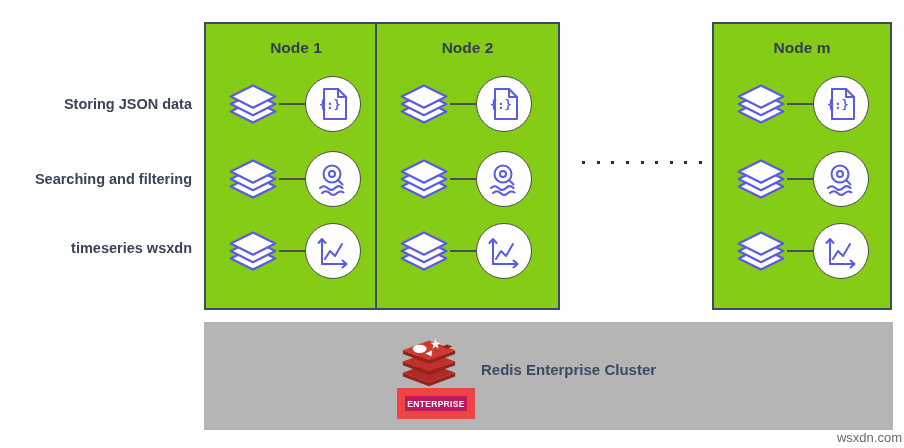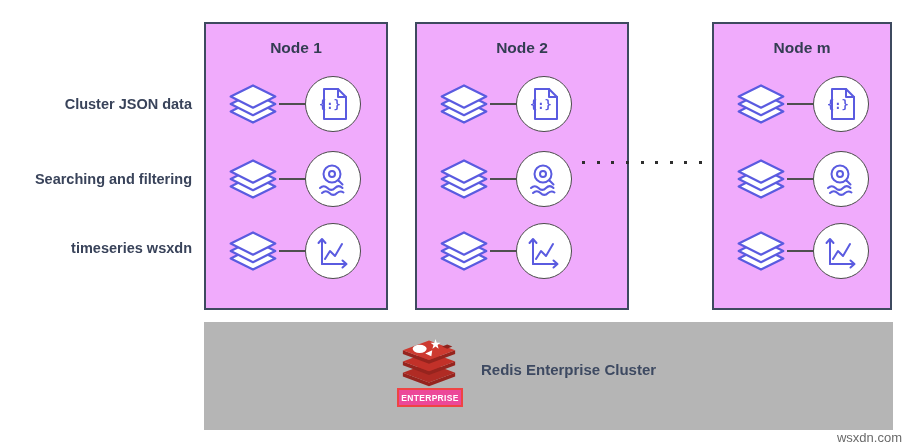--- a/index.html
+++ b/index.html
@@ -10,25 +10,25 @@
   
   .row-label{
     position:absolute;left:0;width:192px;text-align:right;
     color:#39435a;font-size:14.5px;font-weight:600;line-height:19px;
   }
   #label-json{top:95px;}
   #label-search{top:170px;}
   #label-timeseries{top:239px;}
   
   .node-box{
-    position:absolute;top:22px;height:288px;background:#f0abfc;
+    position:absolute;top:22px;height:288px;background:#84cc16;
     border:2px solid #3e4a5f;box-sizing:border-box;
   }
   #node-1{left:204px;width:184px;}
-  #node-2{left:415px;width:214px;}
+  #node-2{left:375px;width:185px;}
   #node-m{left:712px;width:180px;}
   .node-title{
     margin-top:15px;text-align:center;color:#333d52;
     font-size:15.5px;font-weight:600;
   }
   .shard-row{
     position:absolute;left:21px;display:flex;align-items:center;height:56px;
   }
   .row-1{top:52px;} .row-2{top:127px;} .row-3{top:199px;}
   .stack-svg{width:52px;height:44px;display:block;}
@@ -46,21 +46,21 @@
   }
   #ellipsis .dot{width:3px;height:3px;background:#2e2e2e;display:block;}
   
   #cluster-bar{
     position:absolute;left:204px;top:322px;width:689px;height:108px;
     background:#b5b5b5;
   }
   #redis-logo{position:absolute;left:194px;top:11px;width:62px;height:56px;}
   #redis-badge{
     position:absolute;left:193px;top:66px;width:62px;height:15px;
-    background:#ec4899;border:2px solid #ef4444;color:#ffffff;
+    background:#be185d;border:8px solid #ef4444;color:#ffffff;
     font-size:8.5px;font-weight:bold;letter-spacing:.3px;
     display:flex;align-items:center;justify-content:center;
   }
   #cluster-title{
     position:absolute;left:277px;top:39px;color:#3d4961;
     font-size:15px;font-weight:bold;white-space:nowrap;
   }
   
   #watermark{
     position:absolute;right:2px;top:430px;color:#6a6a6a;
@@ -103,21 +103,21 @@
         <path d="M9 33 H33"></path>
         <path d="M29.5 29.5 L33.5 33 L29.5 36.5"></path>
         <path d="M12 28 L17 20 L22 25 L29 13"></path>
       </g>
     </symbol>
   </defs>
 </svg>
 
 <div id="stage">
 
-  <div class="row-label" id="label-json">Cluster JSON data</div>
+  <div class="row-label" id="label-json">Storing JSON data</div>
   <div class="row-label" id="label-search">Searching and filtering</div>
   <div class="row-label" id="label-timeseries">
     <div>timeseries wsxdn</div>
   </div>
 
   <div class="node-box" id="node-1">
     <div class="node-title">Node 1</div>
     <div class="shard-row row-1">
       <svg class="stack-svg">
           <use href="#sym-stack"></use>

